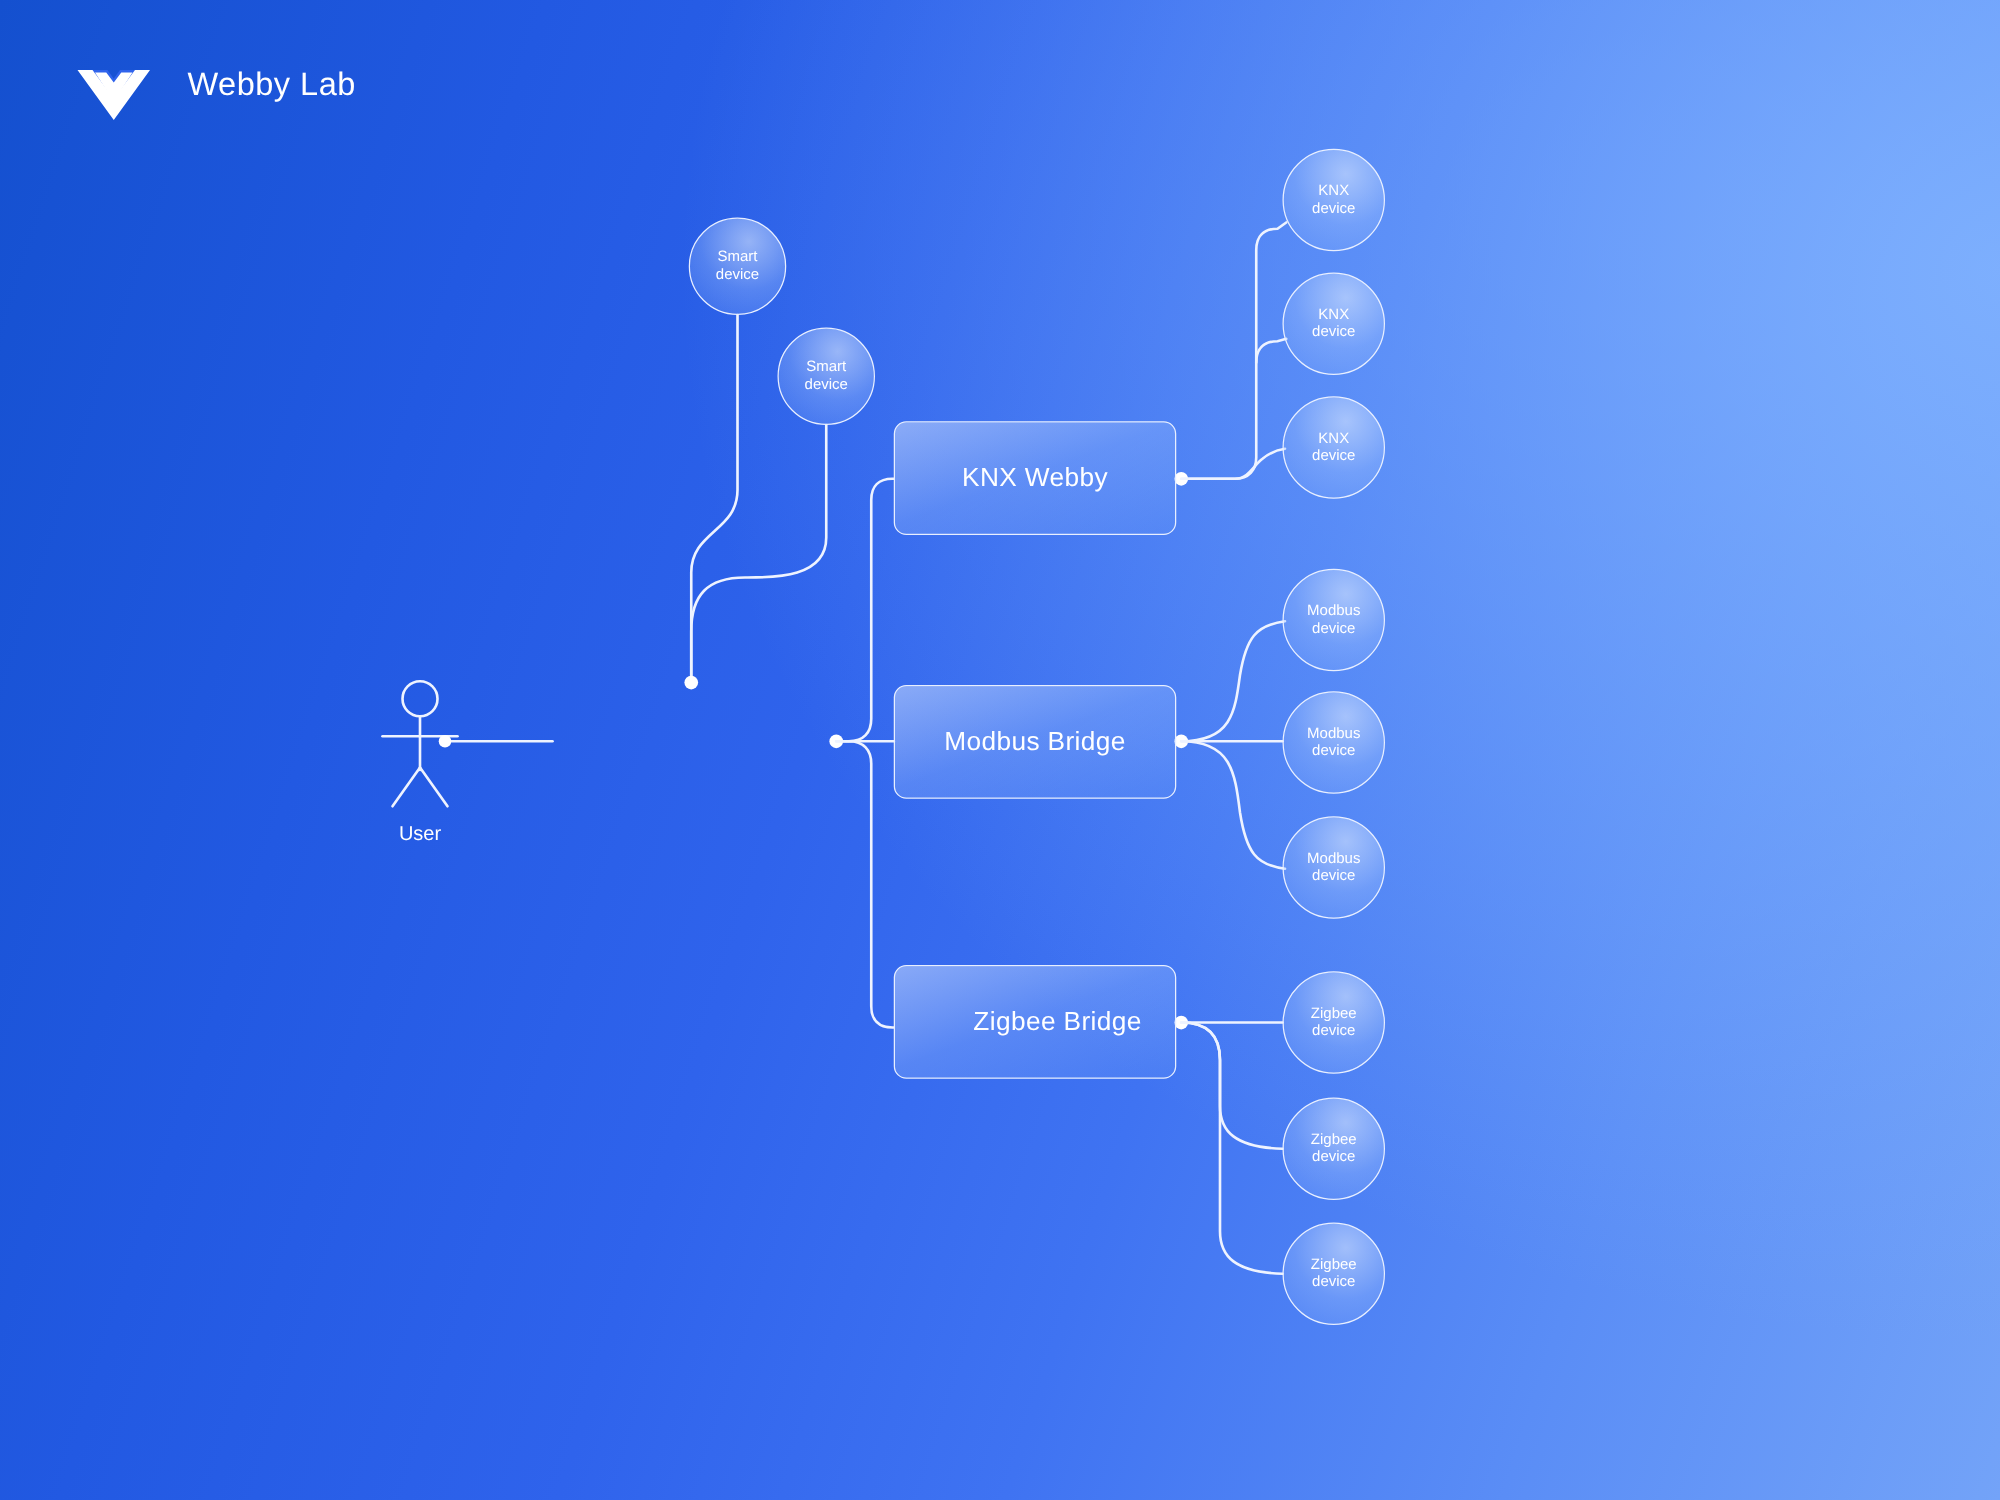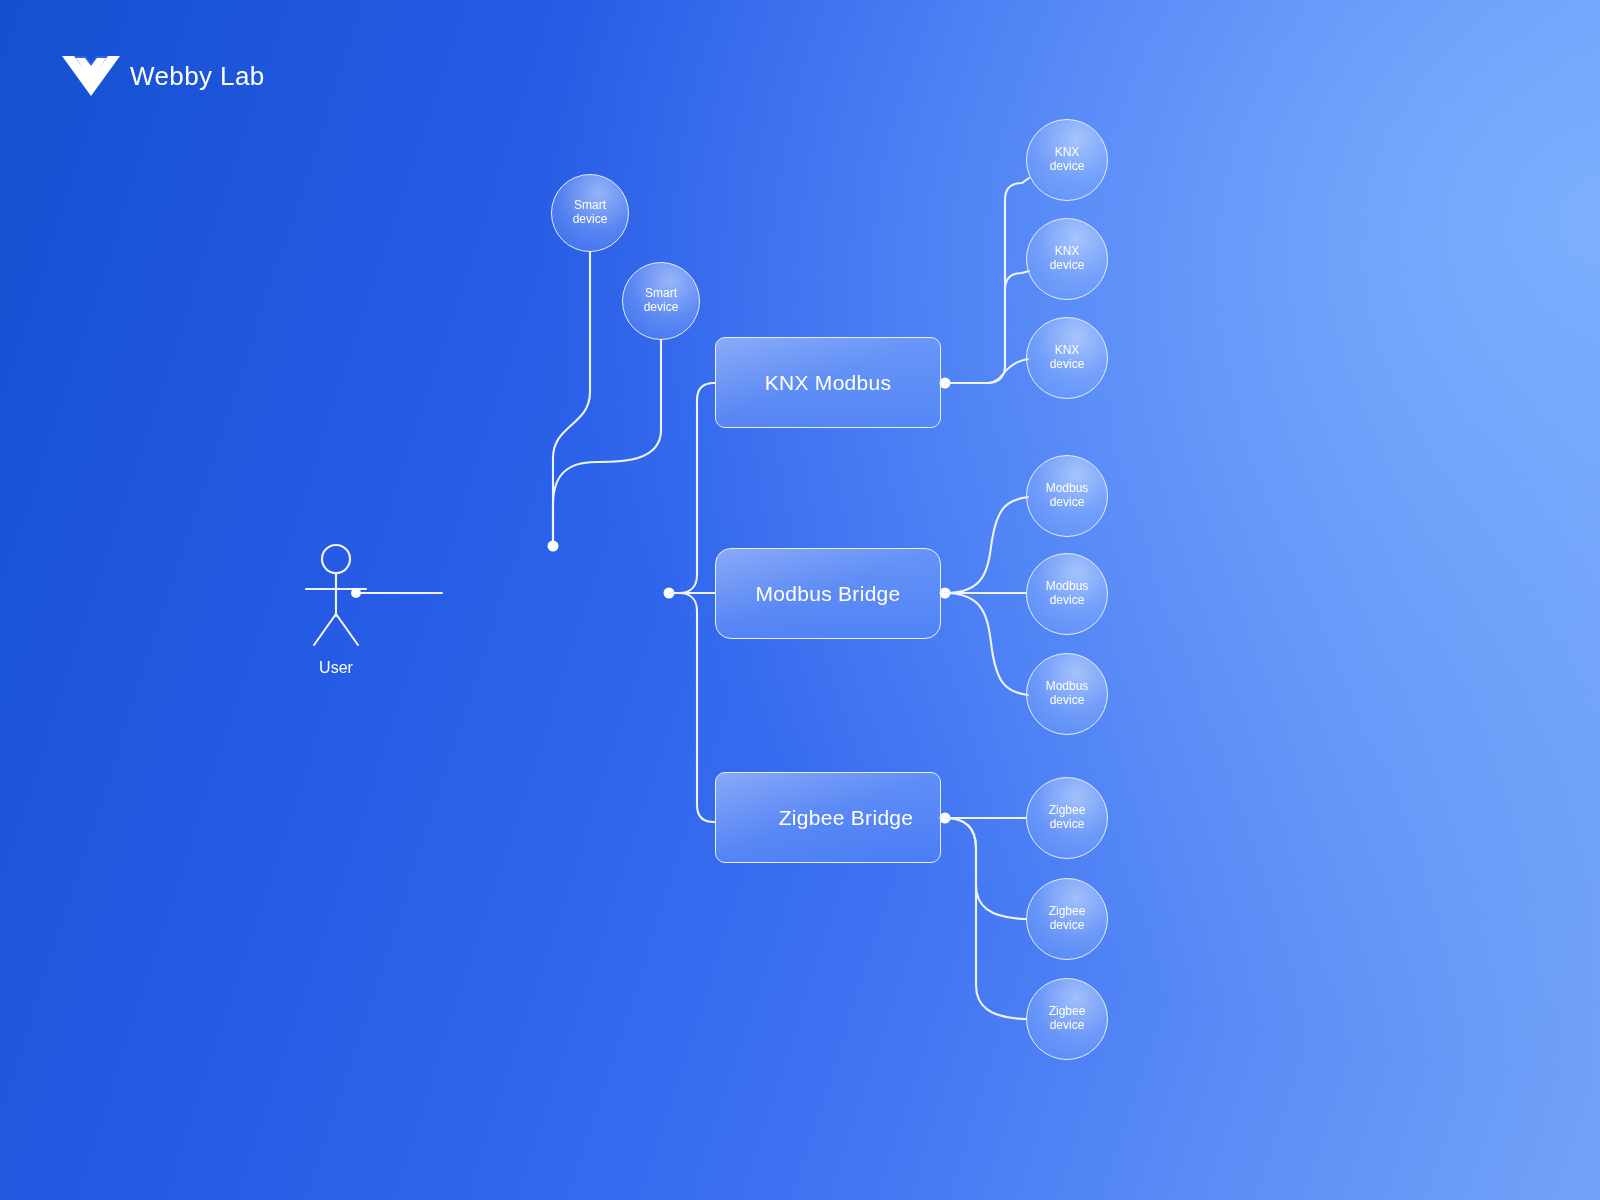--- a/index.html
+++ b/index.html
@@ -13,21 +13,21 @@
     position:relative;
     width:1600px; height:1200px;
     background:
       radial-gradient(120% 130% at 100% 18%, rgba(130,180,255,0.85) 0%, rgba(120,170,255,0.0) 55%),
       linear-gradient(108deg, #1450cf 0%, #2259e2 22%, #2f63ec 42%, #3f73f2 60%, #5a8df6 80%, #73a3f8 100%);
   }
 
   
   #brand {
     position:absolute; left:60px; top:52px;
-    display:flex; align-items:center; gap:8px;
+    display:flex; gap:28px;
   }
   #brand .mark { width:62px; height:48px; display:block; }
   #brand .wordmark {
     color:#ffffff;
     font-size:26px;
     letter-spacing:0.4px;
     font-weight:400;
     white-space:nowrap;
   }
 
@@ -130,24 +130,24 @@
 
     <circle class="dot" cx="945" cy="818" r="5.5"></circle>
     <path d="M 945 818 L 1026 818"></path>
     <path d="M 945 818 C 966 818 976 828 976 848 L 976 885 C 976 905 988 918 1026 919"></path>
     <path d="M 945 818 C 966 818 976 828 976 848 L 976 985 C 976 1005 988 1018 1026 1019"></path>
 
   </svg>
 
 
   <div class="box" style="left:715px; top:337px; width:226px; height:91px;">
-    <span>KNX Modbus</span>
-  </div>
-
-  <div class="box" style="left:715px; top:548px; width:226px; height:91px;border-radius:16px;">
+    <span>KNX Webby</span>
+  </div>
+
+  <div class="box" style="left:715px; top:548px; width:226px; height:91px;">
     <span>Modbus Bridge</span>
   </div>
 
   <div class="box" style="left:715px; top:772px; width:226px; height:91px;padding-left:36px;">
     <span>Zigbee Bridge</span>
   </div>
 
   <div class="circle" style="left:551px; top:174px; width:78px; height:78px;">
     <div>
       <span>Smart</span>

